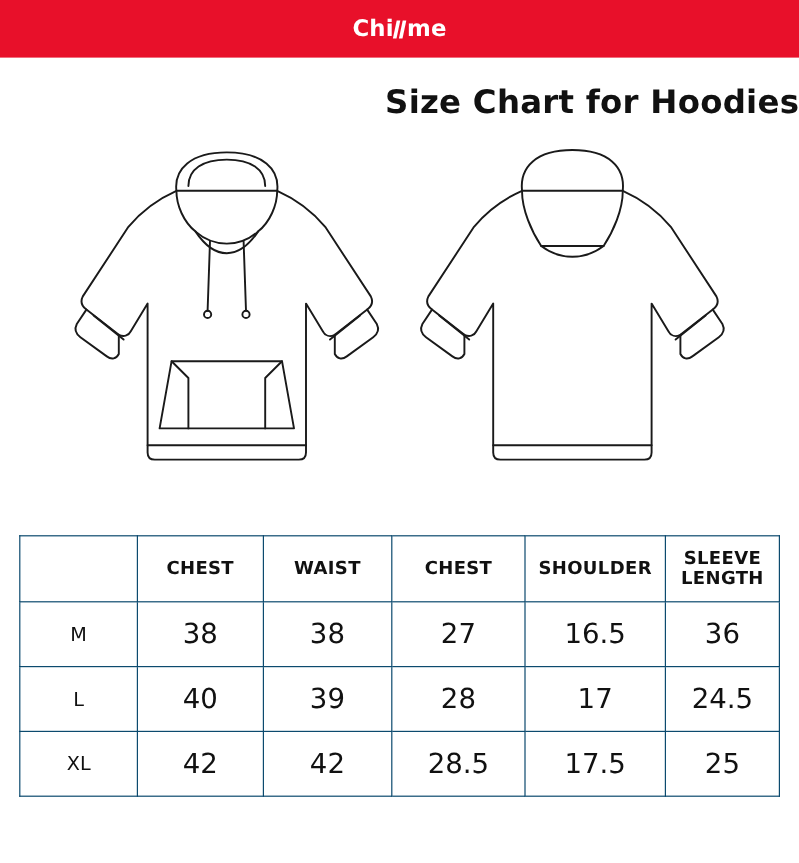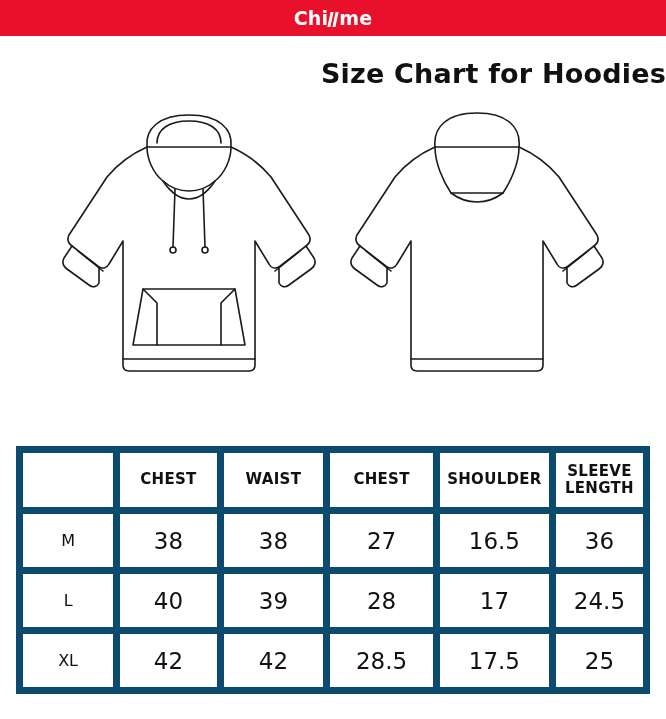--- a/index.html
+++ b/index.html
@@ -10,21 +10,21 @@
   body {
     width: 666px;
     height: 719px;
     font-family: "Liberation Sans", sans-serif;
     color: #111111;
     overflow: hidden;
     position: relative;
   }
   .brand-bar {
     width: 100%;
-    height: 36px;
+    height: 48px;
     background: #e8102a;
     display: flex;
     align-items: center;
     justify-content: center;
   }
   .brand-logo {
     color: #ffffff;
     font-size: 19px;
     font-weight: bold;
     letter-spacing: 0.2px;
@@ -77,21 +77,21 @@
     left: 16px;
     right: 16px;
     top: 446px;
   }
   table.size-table {
     width: 100%;
     border-collapse: collapse;
     table-layout: fixed;
   }
   table.size-table td, table.size-table th {
-    border: 7px solid #0c4a6e;
+    border: 1px solid #0c4a6e;
     text-align: center;
     font-family: "DejaVu Sans", sans-serif;
   }
   table.size-table thead th {
     height: 50px;
     font-size: 15px;
     font-weight: bold;
     letter-spacing: 0.3px;
     padding: 2px 2px;
     line-height: 1.15;

